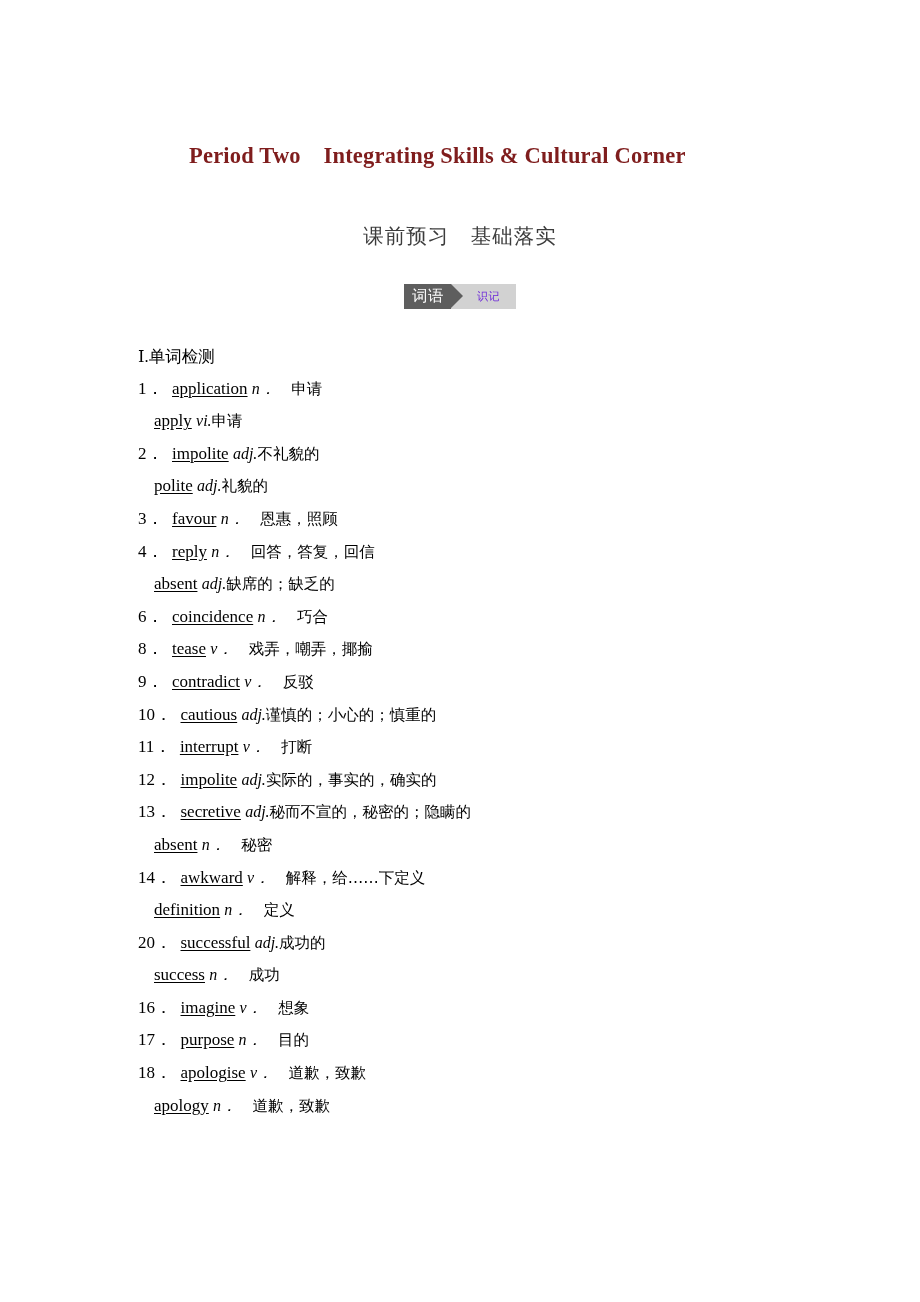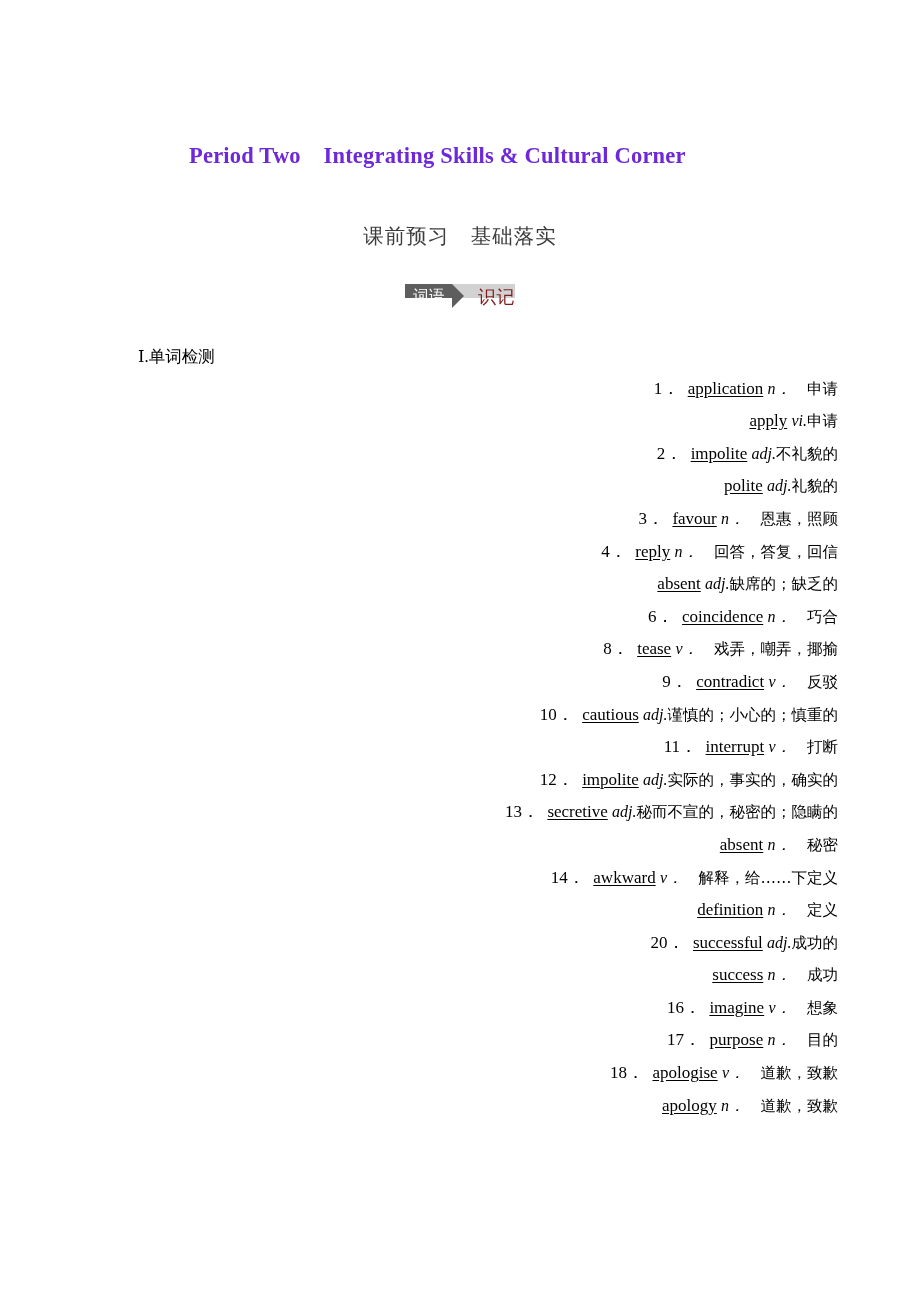--- a/index.html
+++ b/index.html
@@ -18,21 +18,21 @@
 
   
   .page-title {
     position: absolute;
     left: 189px;
     top: 140px;
     font-family: "Liberation Serif", "DejaVu Serif", serif;
     font-weight: bold;
     font-size: 22.5px;
     letter-spacing: 0.2px;
-    color: #6d28d9;
+    color: #7f1d1d;
     white-space: pre;
   }
 
   
   .section-heading {
     position: absolute;
     left: 0;
     right: 0;
     top: 222px;
     text-align: center;
@@ -50,21 +50,21 @@
     left: 0;
     right: 0;
     top: 284px;
     display: flex;
     justify-content: center;
     align-items: center;
   }
   .badge {
     display: inline-flex;
     align-items: stretch;
-    height: 14px;
+    height: 25px;
     background: #d2d2d2;
     position: relative;
   }
   .badge-left {
     background: #5e5e5e;
     color: #ffffff;
     font-family: "DejaVu Sans", "Liberation Sans", sans-serif;
     font-size: 15.5px;
     font-weight: normal;
     line-height: 25px;
@@ -74,25 +74,25 @@
   }
   .badge-arrow {
     width: 0;
     height: 0;
     border-top: 12.5px solid transparent;
     border-bottom: 12.5px solid transparent;
     border-left: 12px solid #5e5e5e;
     flex: 0 0 auto;
   }
   .badge-right {
-    color: #7f1d1d;
+    color: #6d28d9;
     font-family: "DejaVu Sans", "Liberation Sans", sans-serif;
-    font-size: 18px;
+    font-size: 11px;
     line-height: 25px;
-    padding: 0 0 0 14px;
+    padding: 0 16px 0 14px;
     letter-spacing: 0.5px;
     white-space: pre;
   }
 
   
   .content {
     position: absolute;
     left: 138px;
     top: 341px;
     width: 700px;
@@ -104,21 +104,20 @@
     line-height: 31.6px;
     white-space: pre;
     color: #000;
   }
 
   .entry {
     font-size: 17px;
     line-height: 31.6px;
     white-space: pre;
     color: #000;
-    text-align: right;
   }
   .entry .num {
     font-family: "Liberation Serif", "DejaVu Serif", serif;
     font-size: 17px;
   }
   .entry .word {
     text-decoration: underline;
     text-underline-offset: 2px;
     font-family: "Liberation Serif", "DejaVu Serif", serif;
     font-size: 17px;
@@ -126,21 +125,21 @@
   .entry .pos {
     font-style: italic;
     font-family: "Liberation Serif", "DejaVu Serif", serif;
     font-size: 16px;
   }
   .entry .gloss {
     font-family: "DejaVu Sans", "Liberation Sans", sans-serif;
     font-size: 15.5px;
   }
   .entry.derived {
-    margin-left: 4px;
+    margin-left: 16px;
   }
 </style>
 </head>
 <body>
 
 <div class="page-title">Period Two　Integrating Skills &amp; Cultural Corner</div>
 
 <div class="section-heading">课前预习　基础落实</div>
 
 <div class="badge-wrap">

